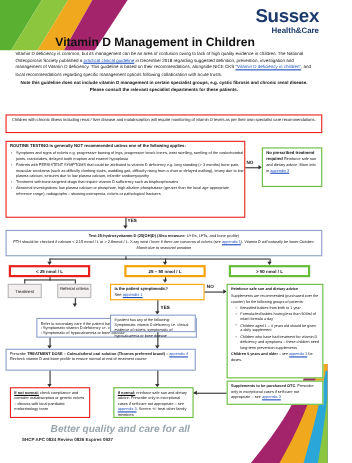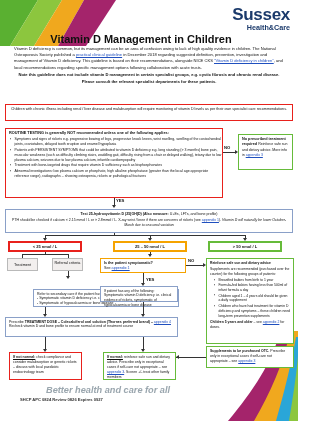--- a/index.html
+++ b/index.html
@@ -246,14 +246,14 @@
 
 <div class="hline" style="left:176px; top:357px; width:32px;"></div>
 <div class="arrow-l" style="left:176px; top:354.5px;"></div>
 
 <div class="box bx-green" style="left:206px; top:346px; width:88px; height:22px;">
   <div class="t" style="padding:2px 3px; font-size:3.5px;">
     <b>Supplements to be purchased OTC.</b><span> Prescribe only in exceptional cases if self-care not appropriate – see </span><span class="lnk">appendix 3</span>
   </div>
 </div>
 
-<div class="foot-tag">Better health and care for all</div>
+<div class="foot-tag">Better quality and care for all</div>
 <div class="foot-ref">SHCP APC 0824 Review 0826 Expires 0927</div>
 
 </body></html>

